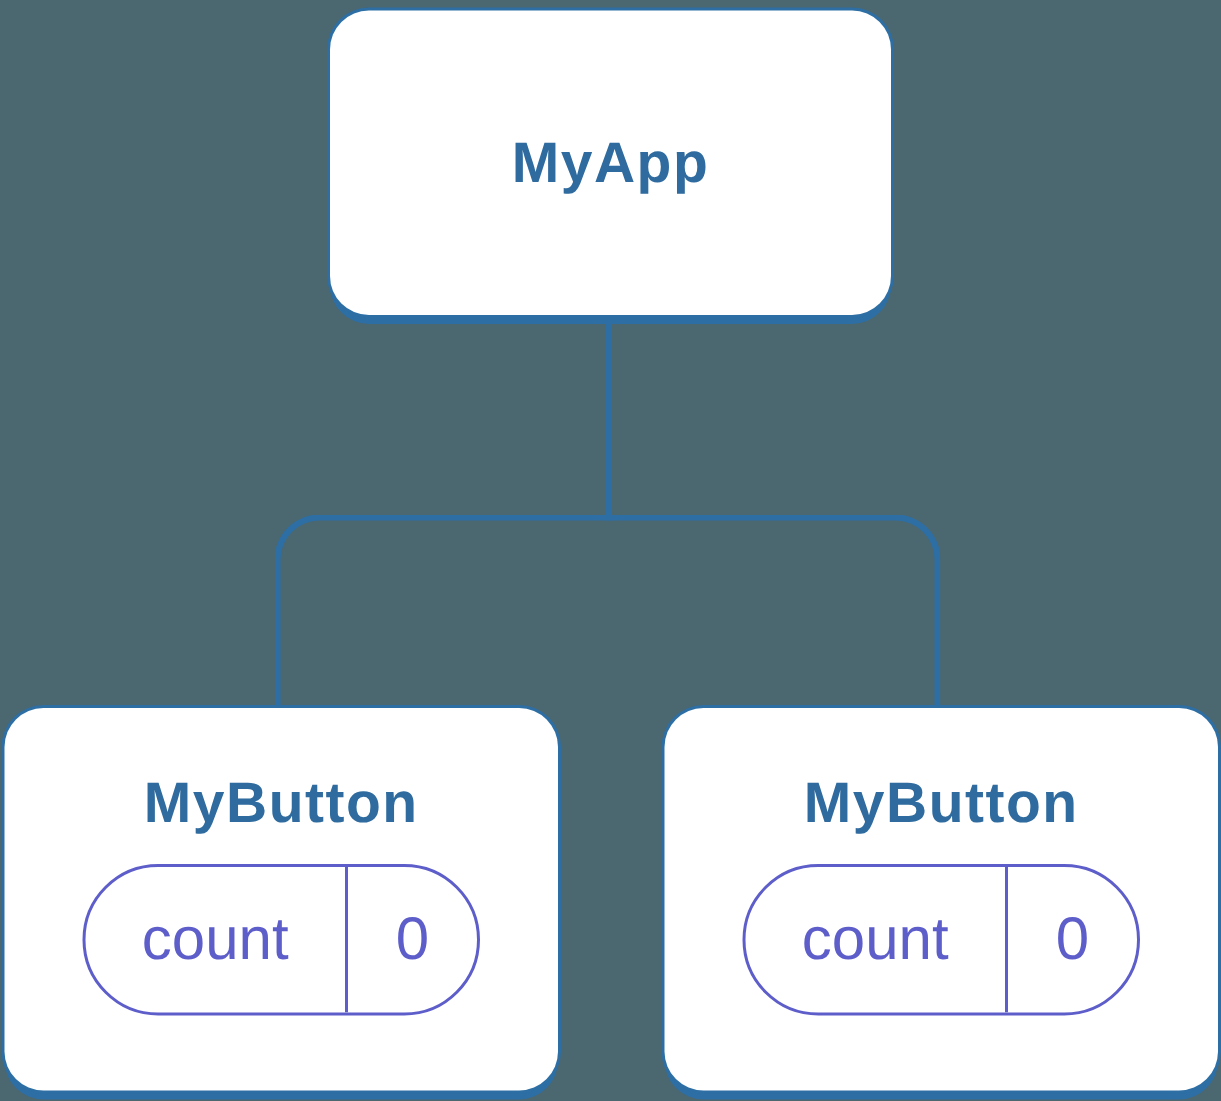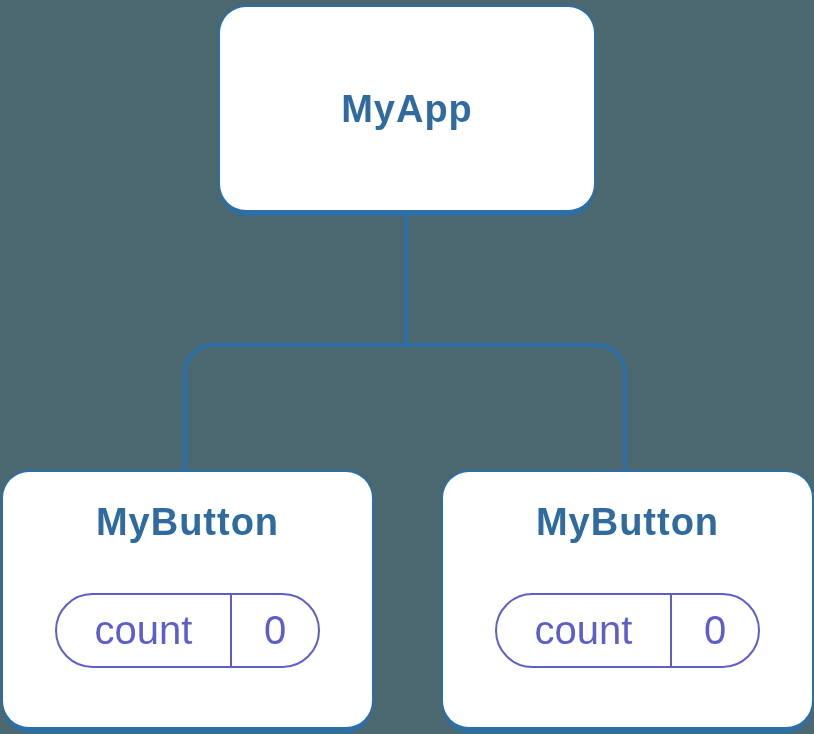--- a/index.html
+++ b/index.html
@@ -57,39 +57,39 @@
     left: 220px;
     top: 7px;
     width: 374px;
     height: 203px;
     justify-content: center;
   }
   .node-child {
     top: 472px;
     width: 369px;
     height: 255px;
-    padding-top: 28px;
+    padding-top: 42px;
   }
   .node-child-left  { left: 3px; }
   .node-child-right { left: 443px; }
 
   .node-title {
     color: var(--title-text);
     font-size: 38px;
     font-weight: 600;
     letter-spacing: 1px;
     line-height: 44px;
     white-space: nowrap;
   }
 
   
   .state-pill {
-    margin-top: 49px;
+    margin-top: 18px;
     width: 265px;
-    height: 75px;
+    height: 101px;
     border: 2px solid var(--state-accent);
     border-radius: 51px;
     display: flex;
     align-items: stretch;
     overflow: hidden;
     color: var(--state-accent);
     font-size: 40px;
     font-weight: 400;
   }
   .state-key {

